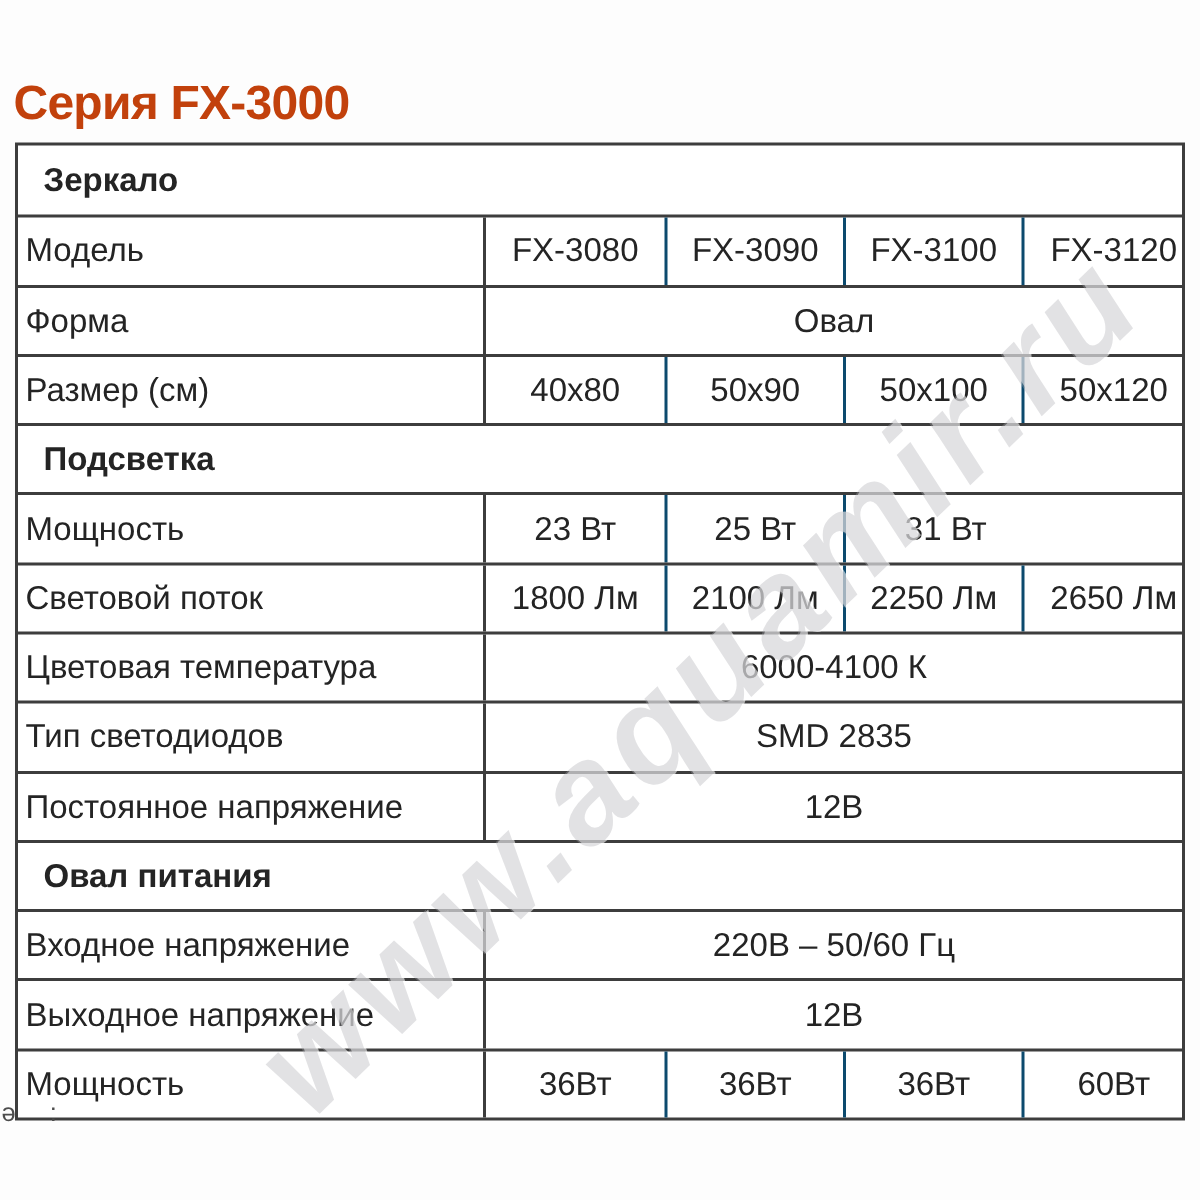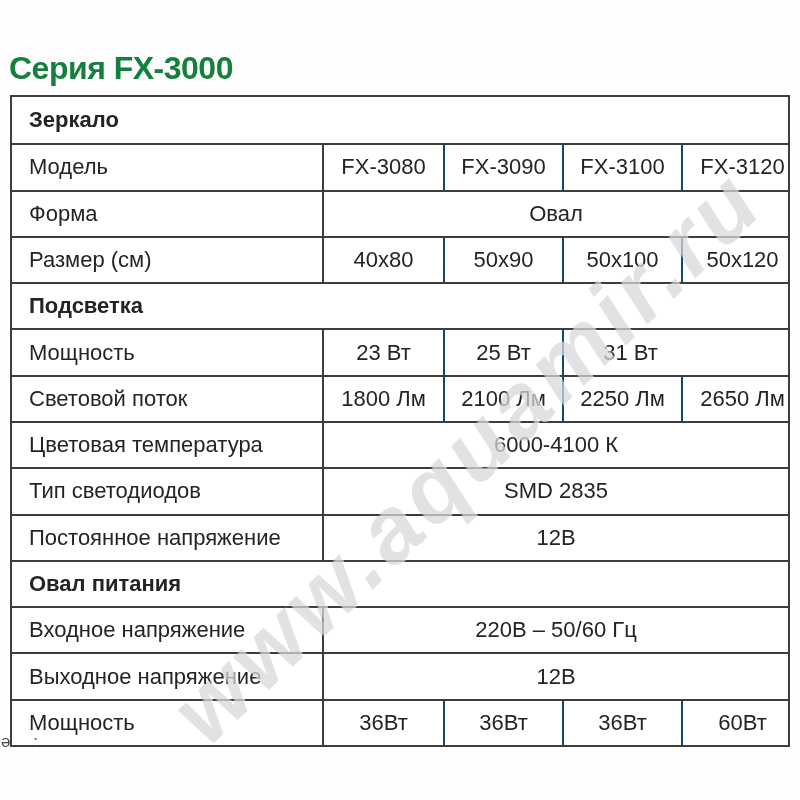--- a/index.html
+++ b/index.html
@@ -6,21 +6,21 @@
   body{
     width:800px;height:800px;
     background:#fdfdfd;
     font-family:"Liberation Sans", sans-serif;
     color:#242424;
     position:relative;
     overflow:hidden;
   }
   .page-title{
     position:absolute;left:9px;top:50px;
-    font-size:32px;font-weight:700;color:#15803d;
+    font-size:32px;font-weight:700;color:#c2410c;
     letter-spacing:-0.5px;
     text-align:center;
   }
   .spec-table{
     position:absolute;left:10px;top:95px;
     width:776px;height:648px;
     border:2px solid #3d3d3d;
     background:#ffffff;
     display:grid;
     grid-template-rows:repeat(14,1fr);
@@ -34,21 +34,21 @@
   }
   .row:first-child{border-top:none;}
   .row.section-row{grid-template-columns:1fr;}
   .cell{
     display:flex;align-items:center;
     font-size:22px;
     min-width:0;min-height:0;
     white-space:nowrap;
   }
   .label-cell{
-    padding-left:17px;
+    padding-left:5px;
     border-right:2px solid #3d3d3d;
   }
   .value-cell{
     justify-content:center;
     border-right:2px solid #0c4a6e;
   }
   .value-cell.last{border-right:none;padding-left:14px;}
   .merged-cell{
     grid-column:2 / 6;
     justify-content:center;

